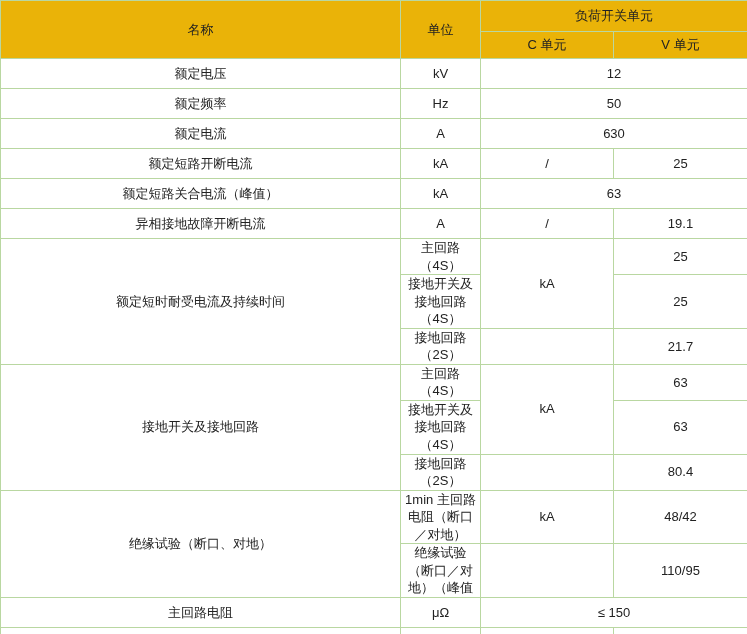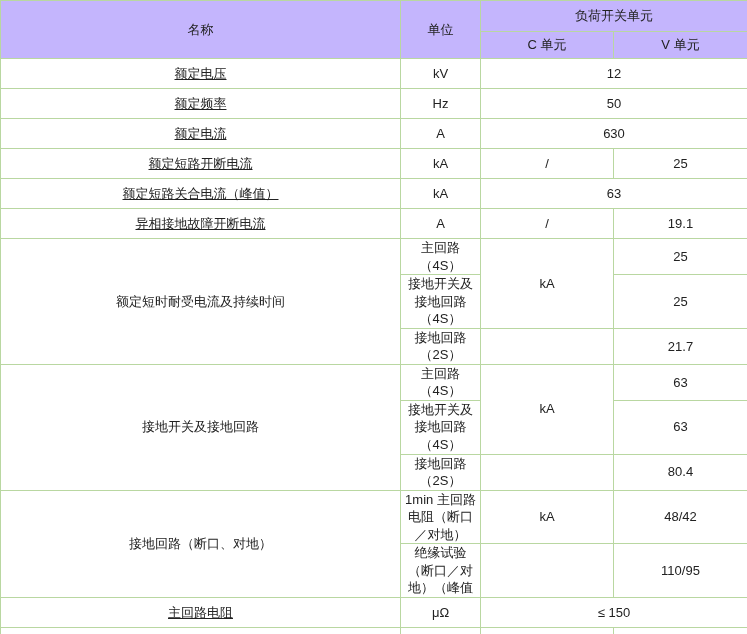--- a/index.html
+++ b/index.html
@@ -26,21 +26,21 @@
   #spec-table th, #spec-table td {
     border: 1px solid #b9d7a1;
     font-size: 13px;
     color: #222222;
     text-align: center;
     vertical-align: middle;
     padding: 0 4px;
     line-height: 1.35;
   }
   thead th {
-    background: #c4b5fd;
+    background: #eab308;
     color: #ffffff;
     font-weight: normal;
     font-size: 15px;
     border: 1px solid #84c04a;
     height: 30px;
   }
   thead th.sub {
     font-size: 13.5px;
     height: 26px;
   }
@@ -48,21 +48,20 @@
   tbody td.group-label {
     text-align: center;
     font-size: 12.5px;
   }
   tbody td.sub-label {
     text-align: center;
     font-size: 12.5px;
   }
   tbody td.name {
     font-size: 13px;
-    text-decoration: underline;
   }
 </style>
 </head>
 <body>
 
 <table id="spec-table">
   <colgroup>
     <col class="c-name">
     <col class="c-unit">
     <col class="c-c">
@@ -140,21 +139,21 @@
       <td class="sub-label">接地开关及接地回路（4S）</td>
       <td colspan="2">63</td>
     </tr>
     <tr>
       <td class="sub-label">接地回路（2S）</td>
       <td></td>
       <td colspan="2">80.4</td>
     </tr>
 
     <tr>
-      <td class="group-label" rowspan="2">接地回路（断口、对地）</td>
+      <td class="group-label" rowspan="2">绝缘试验（断口、对地）</td>
       <td class="sub-label">1min 主回路电阻（断口／对地）</td>
       <td>kA</td>
       <td colspan="2">48/42</td>
     </tr>
     <tr>
       <td class="sub-label">绝缘试验（断口／对地）（峰值</td>
       <td></td>
       <td colspan="2">110/95</td>
     </tr>
 

